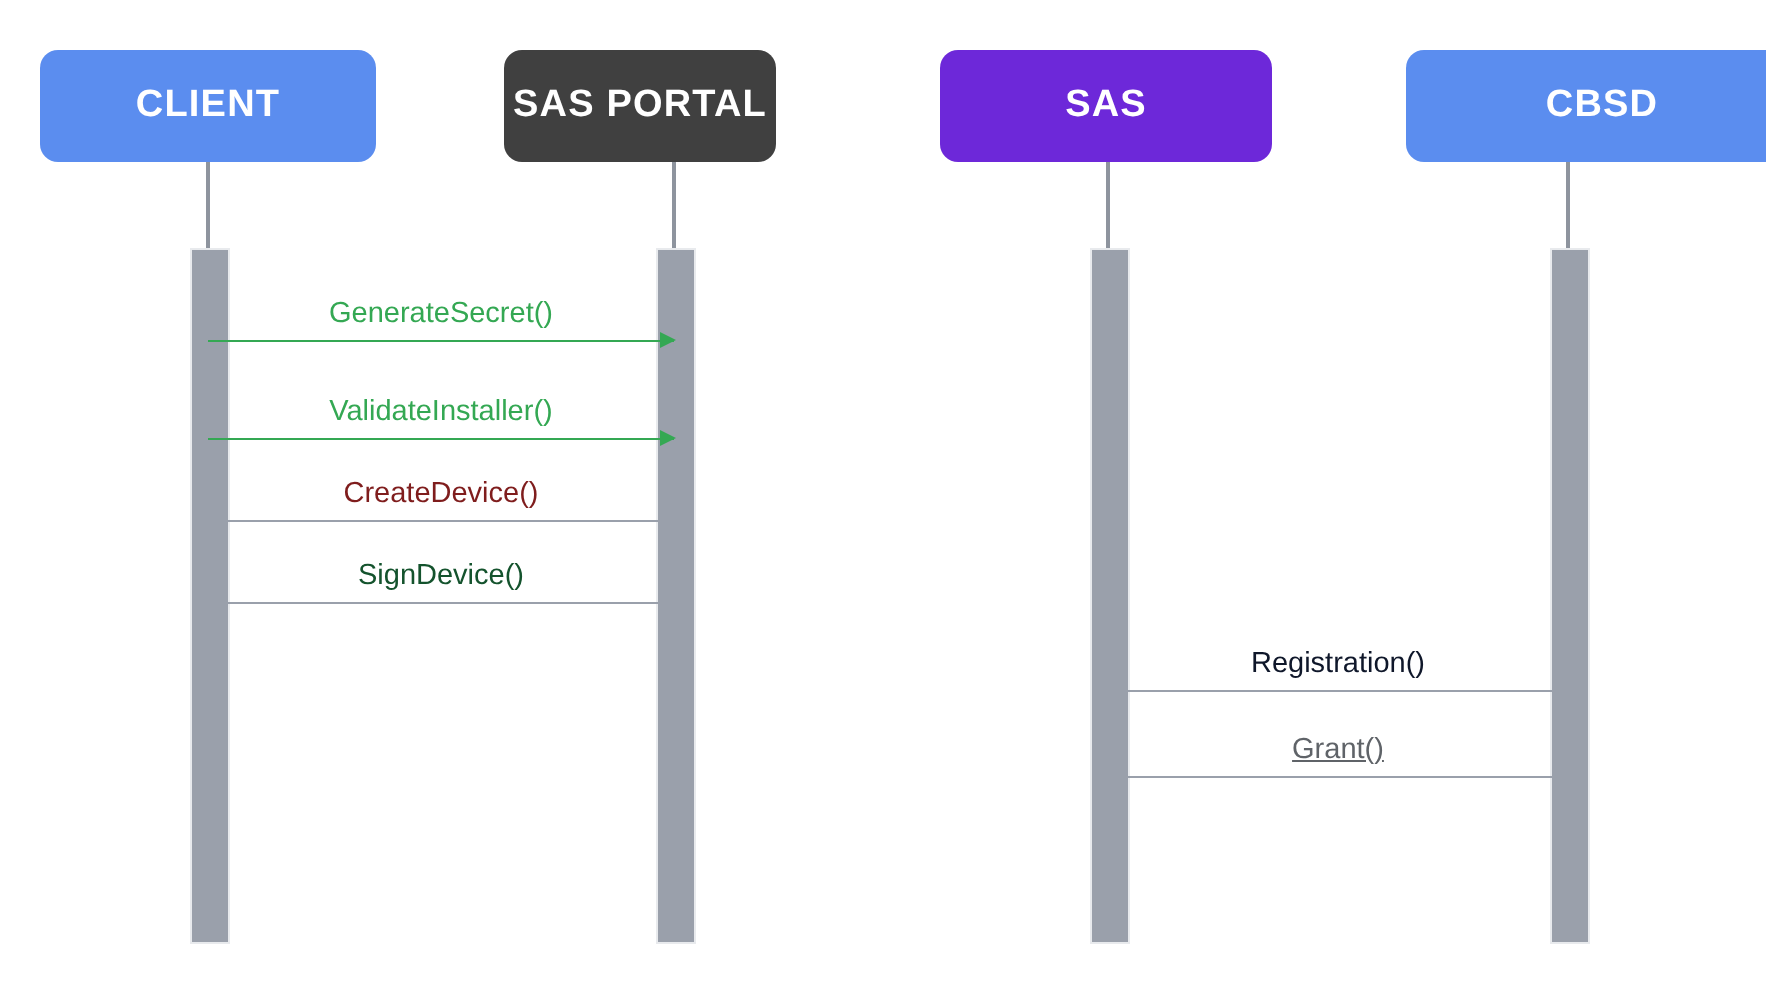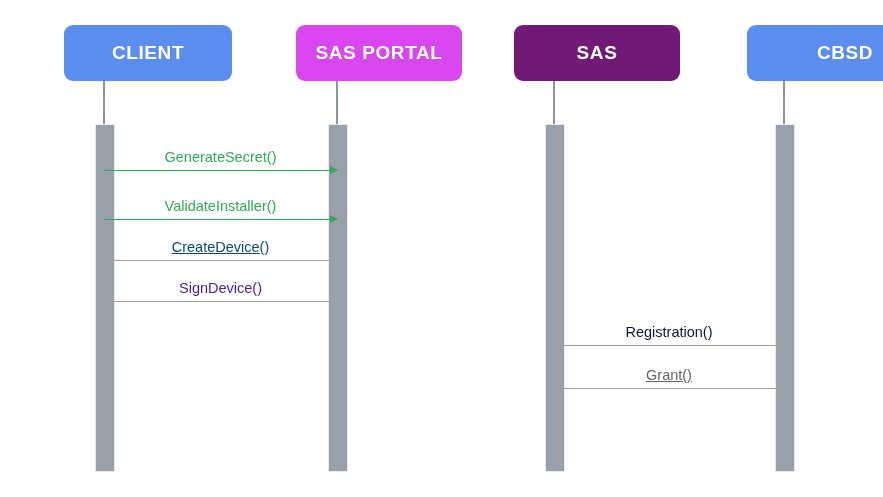--- a/index.html
+++ b/index.html
@@ -24,21 +24,20 @@
     box-sizing: border-box;
     border-radius: 9px;
     display: flex;
     align-items: center;
     justify-content: center;
     color: #ffffff;
     font-weight: bold;
     font-size: 19px;
     letter-spacing: 0.6px;
     user-select: none;
-    margin-left: 44px;
   }
   .participant-label {
     color: #ffffff;
     white-space: nowrap;
   }
 
   
   .lifeline-stem {
     position: absolute;
     width: 2px;
@@ -102,52 +101,52 @@
 
 <div id="diagram" style="width: 883px; height: 497px; background: rgb(255, 255, 255);">
 
 <div class="lifeline-stem" style="left: 103px; top: 81px; height: 43px; background: rgb(142, 148, 158);"></div>
     <div class="activation-bar" style="left: 95px; top: 124px; width: 18px; height: 346px; background: rgb(154, 160, 171);"></div>
     <div class="participant-box" style="left: 20px; top: 25px; width: 168px; height: 56px; background: rgb(91, 141, 239);">
       <span class="participant-label">CLIENT</span>
     </div>
     <div class="lifeline-stem" style="left: 336px; top: 81px; height: 43px; background: rgb(142, 148, 158);"></div>
     <div class="activation-bar" style="left: 328px; top: 124px; width: 18px; height: 346px; background: rgb(154, 160, 171);"></div>
-    <div class="participant-box" style="left: 252px; top: 25px; width: 166px; height: 56px; background: #d946ef;">
+    <div class="participant-box" style="left: 252px; top: 25px; width: 136px; height: 56px; background: #404040;">
       <span class="participant-label">SAS PORTAL</span>
     </div>
     <div class="lifeline-stem" style="left: 553px; top: 81px; height: 43px; background: rgb(142, 148, 158);"></div>
     <div class="activation-bar" style="left: 545px; top: 124px; width: 18px; height: 346px; background: rgb(154, 160, 171);"></div>
-    <div class="participant-box" style="left: 470px; top: 25px; width: 166px; height: 56px; background: #701a75;">
+    <div class="participant-box" style="left: 470px; top: 25px; width: 166px; height: 56px; background: #6d28d9;">
       <span class="participant-label">SAS</span>
     </div>
     <div class="lifeline-stem" style="left: 783px; top: 81px; height: 43px; background: rgb(142, 148, 158);"></div>
     <div class="activation-bar" style="left: 775px; top: 124px; width: 18px; height: 346px; background: rgb(154, 160, 171);"></div>
     <div class="participant-box" style="left: 703px; top: 25px; width: 196px; height: 56px; background: rgb(91, 141, 239);">
       <span class="participant-label">CBSD</span>
     </div>
     <div class="message" style="left: 104px; top: 170px; width: 233px;">
       <div class="message-line" style="border-top-color: rgb(52, 168, 83);"></div>
       <div class="arrowhead right" style="border-left-color: rgb(52, 168, 83);"></div>
       <div class="message-label" style="color: rgb(52, 168, 83);">GenerateSecret()</div>
     </div>
     <div class="message" style="left: 104px; top: 219px; width: 233px;">
       <div class="message-line" style="border-top-color: rgb(52, 168, 83);"></div>
       <div class="arrowhead right" style="border-left-color: rgb(52, 168, 83);"></div>
       <div class="message-label" style="color: rgb(52, 168, 83);">ValidateInstaller()</div>
     </div>
     <div class="message" style="left: 104px; top: 260px; width: 233px;">
       <div class="message-line" style="border-top-color: rgb(154, 160, 171);"></div>
       <div class="arrowhead right" style="border-left-color: rgb(154, 160, 171);"></div>
-      <div class="message-label" style="color: #0c4a6e; text-decoration: underline;">CreateDevice()</div>
+      <div class="message-label" style="color: #7f1d1d;">CreateDevice()</div>
     </div>
     <div class="message" style="left: 104px; top: 301px; width: 233px;">
       <div class="message-line" style="border-top-color: rgb(154, 160, 171);"></div>
       <div class="arrowhead right" style="border-left-color: rgb(154, 160, 171);"></div>
-      <div class="message-label" style="color: #4c1d95;">SignDevice()</div>
+      <div class="message-label" style="color: #14532d;">SignDevice()</div>
     </div>
     <div class="message" style="left: 554px; top: 345px; width: 230px;">
       <div class="message-line" style="border-top-color: rgb(154, 160, 171);"></div>
       <div class="arrowhead left" style="border-right-color: rgb(154, 160, 171);"></div>
       <div class="message-label" style="color: #0f172a;">Registration()</div>
     </div>
     <div class="message" style="left: 554px; top: 388px; width: 230px;">
       <div class="message-line" style="border-top-color: rgb(154, 160, 171);"></div>
       <div class="arrowhead left" style="border-right-color: rgb(154, 160, 171);"></div>
       <div class="message-label" style="color: rgb(95, 99, 104); text-decoration: underline;">Grant()</div>

